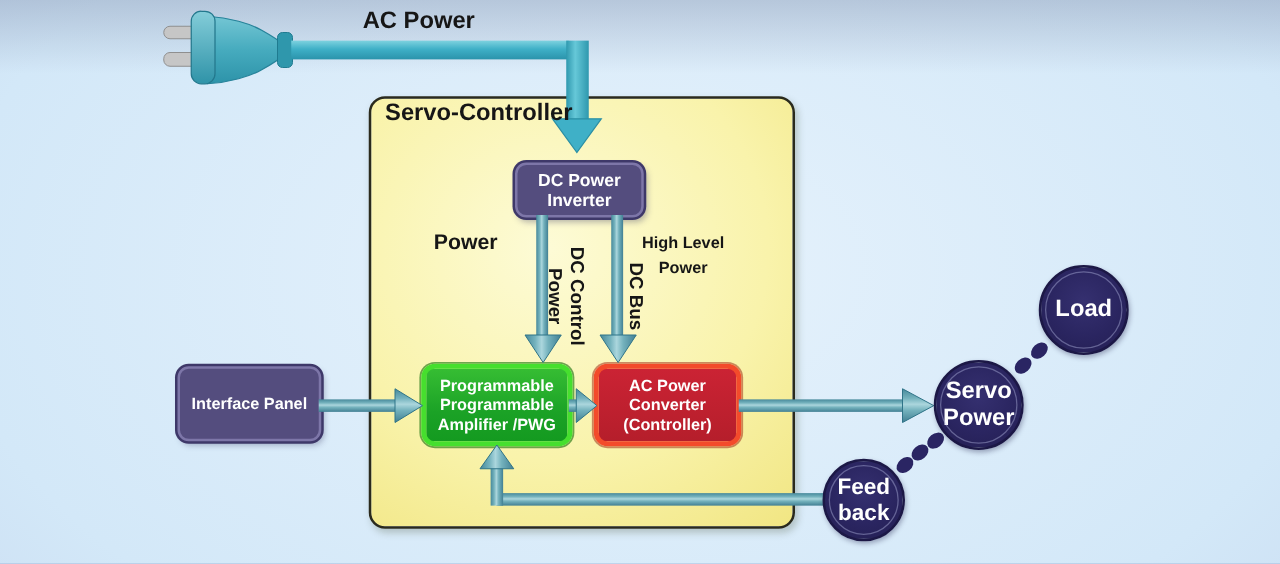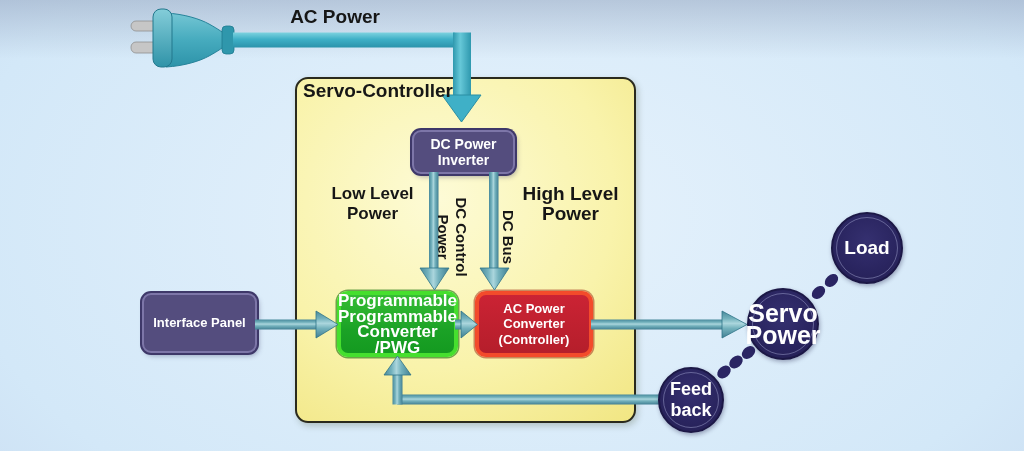--- a/index.html
+++ b/index.html
@@ -24,46 +24,46 @@
     color:#fff;font-weight:600;text-align:center;box-sizing:border-box;
   }
   .purple{
     background:#544d7e;border:2px solid #8similar;
     border:2px solid #7d76a8;border-radius:9px;
     box-shadow:0 0 0 2px #3e3869, 2px 3px 5px rgba(40,40,90,.35);
   }
   #box-dc{left:412px;top:130px;width:103px;height:44px;font-size:14px;line-height:16px;}
   #box-iface{left:142px;top:293px;width:115px;height:60px;font-size:13px;line-height:16px;}
   #box-green{
-    left:337px;top:291px;width:121px;height:66px;font-size:17px;line-height:15.5px;
+    left:337px;top:291px;width:121px;height:66px;font-size:13px;line-height:15.5px;
     background:linear-gradient(180deg,#36bd33 0%,#1ba226 60%,#149a20 100%);
     border:4px solid #46df2e;border-radius:11px;box-shadow:0 0 0 1.5px rgba(35,120,20,.65);
   }
   #box-red{
     left:475px;top:291px;width:118px;height:66px;font-size:13px;line-height:15.5px;
     background:linear-gradient(180deg,#cb2334 0%,#b51e2b 100%);
     border:4px solid #f34b2b;border-radius:11px;box-shadow:0 0 0 1.5px rgba(160,50,25,.55);
   }
   
   .circle{
     position:absolute;border-radius:50%;display:flex;flex-direction:column;align-items:center;justify-content:center;
     color:#fff;font-weight:600;text-align:center;box-sizing:border-box;
     background:radial-gradient(circle at 50% 40%, #353070 0%, #2a2560 55%, #231e51 100%);
     border:2px solid #1c1846;box-shadow:1px 2px 4px rgba(25,25,70,.35);
   }
   .circle:after{content:"";position:absolute;inset:3px;border-radius:50%;border:1px solid rgba(190,195,235,.40);}
-  #c-servo{left:747px;top:288px;width:72px;height:72px;font-size:25px;line-height:22px;}
+  #c-servo{left:747px;top:288px;width:72px;height:72px;font-size:19px;line-height:22px;}
   #c-load{left:831px;top:212px;width:72px;height:72px;font-size:19px;line-height:22px;}
   #c-feed{left:658px;top:367px;width:66px;height:66px;font-size:18px;line-height:21px;}
   
   .lbl{position:absolute;color:#161616;font-weight:600;text-align:center;}
   #lbl-ac{left:250px;top:6px;width:170px;font-size:19px;}
-  #lbl-sc{left:303px;top:80px;width:160px;text-align:left;font-size:19px;}
+  #lbl-sc{left:303px;top:80px;width:160px;text-align:center;font-size:19px;}
   #lbl-low{left:310px;top:184px;width:125px;font-size:17px;line-height:19.5px;}
-  #lbl-high{left:508px;top:184px;width:125px;font-size:19px;line-height:19.5px;}
+  #lbl-high{left:484px;top:184px;width:125px;font-size:13px;line-height:19.5px;}
   .rot{transform:rotate(90deg);}
   #lbl-dcc{left:400px;top:219px;width:104px;height:36px;font-size:15px;line-height:17.5px;}
   #lbl-dcb{left:478px;top:228px;width:60px;height:18px;font-size:15px;line-height:18px;}
   .lbl span{display:block;}
   svg{position:absolute;left:0;top:0;}
 </style>
 </head>
 <body>
 
 <div id="stage">
@@ -75,21 +75,21 @@
     <span>Inverter</span>
   </div>
 
   <div class="node purple" id="box-iface">
     <span>Interface Panel</span>
   </div>
 
   <div class="node" id="box-green">
     <span>Programmable</span>
     <span>Programmable</span>
-    <span>Converter /PWG</span>
+    <span>Amplifier /PWG</span>
   </div>
 
   <div class="node" id="box-red">
     <span>AC Power</span>
     <span>Converter</span>
     <span>(Controller)</span>
   </div>
 
   <svg width="1024" height="451" viewBox="0 0 1024 451">
     <defs>
@@ -193,21 +193,20 @@
   </div>
   <div class="circle" id="c-feed">
     <span>Feed</span>
     <span>back</span>
   </div>
 
   <div class="lbl" id="lbl-ac">AC Power</div>
   <div class="lbl" id="lbl-sc">Servo-Controller</div>
 
   <div class="lbl" id="lbl-low">
-    <span>Low Level</span>
     <span>Power</span>
   </div>
   <div class="lbl" id="lbl-high">
     <span>High Level</span>
     <span>Power</span>
   </div>
 
   <div class="lbl rot" id="lbl-dcc">
     <span>DC Control</span>
     <span>Power</span>

